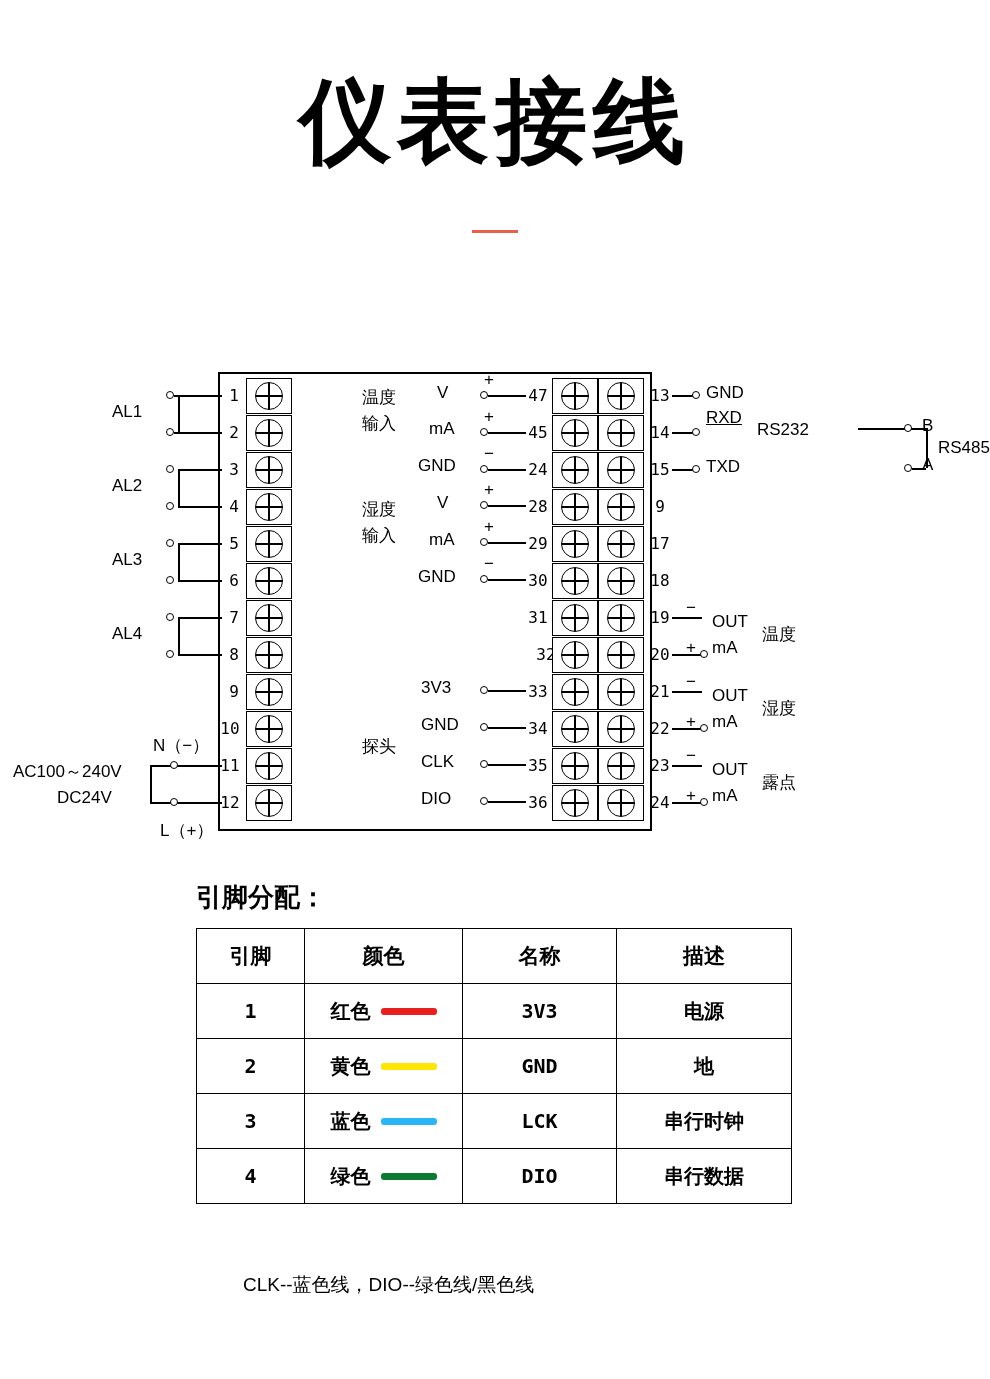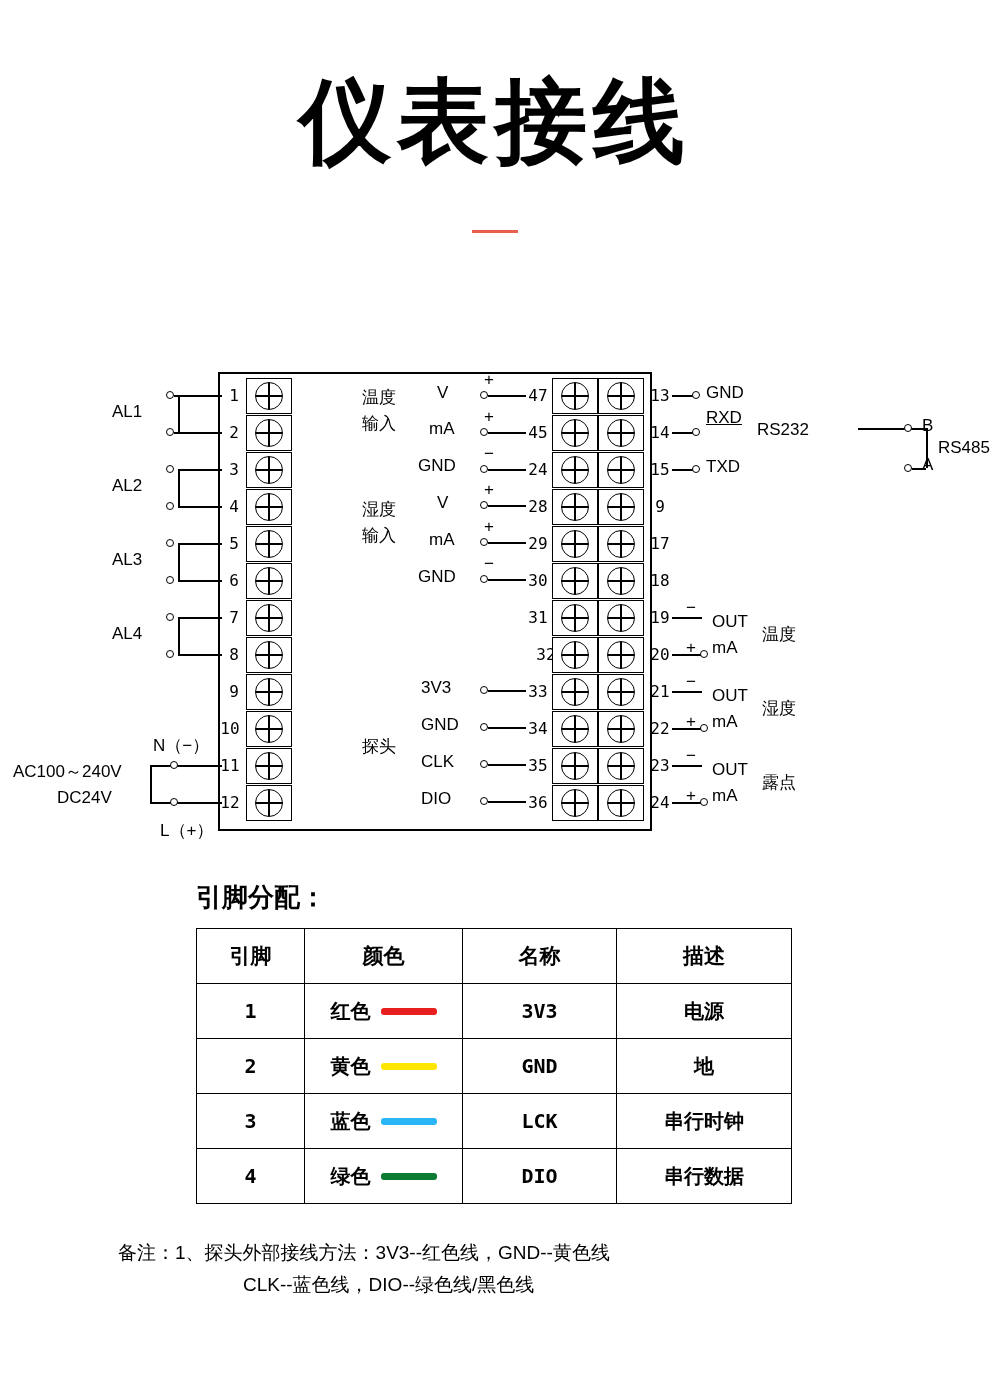--- a/index.html
+++ b/index.html
@@ -450,16 +450,15 @@
             <span>绿色</span>
             <span class="swatch" style="background:#0b7a32;"></span>
           </div>
         </td>
         <td class="mono">DIO</td>
         <td>串行数据</td>
       </tr>
     </tbody>
   </table>
 
-  <div class="note-l1">备注：1、探头外部接线方法：3V3--红色线，GND--黄色线</div>
   <div class="note-l2">CLK--蓝色线，DIO--绿色线/黑色线</div>
 
 </div>
 
 </body></html>

